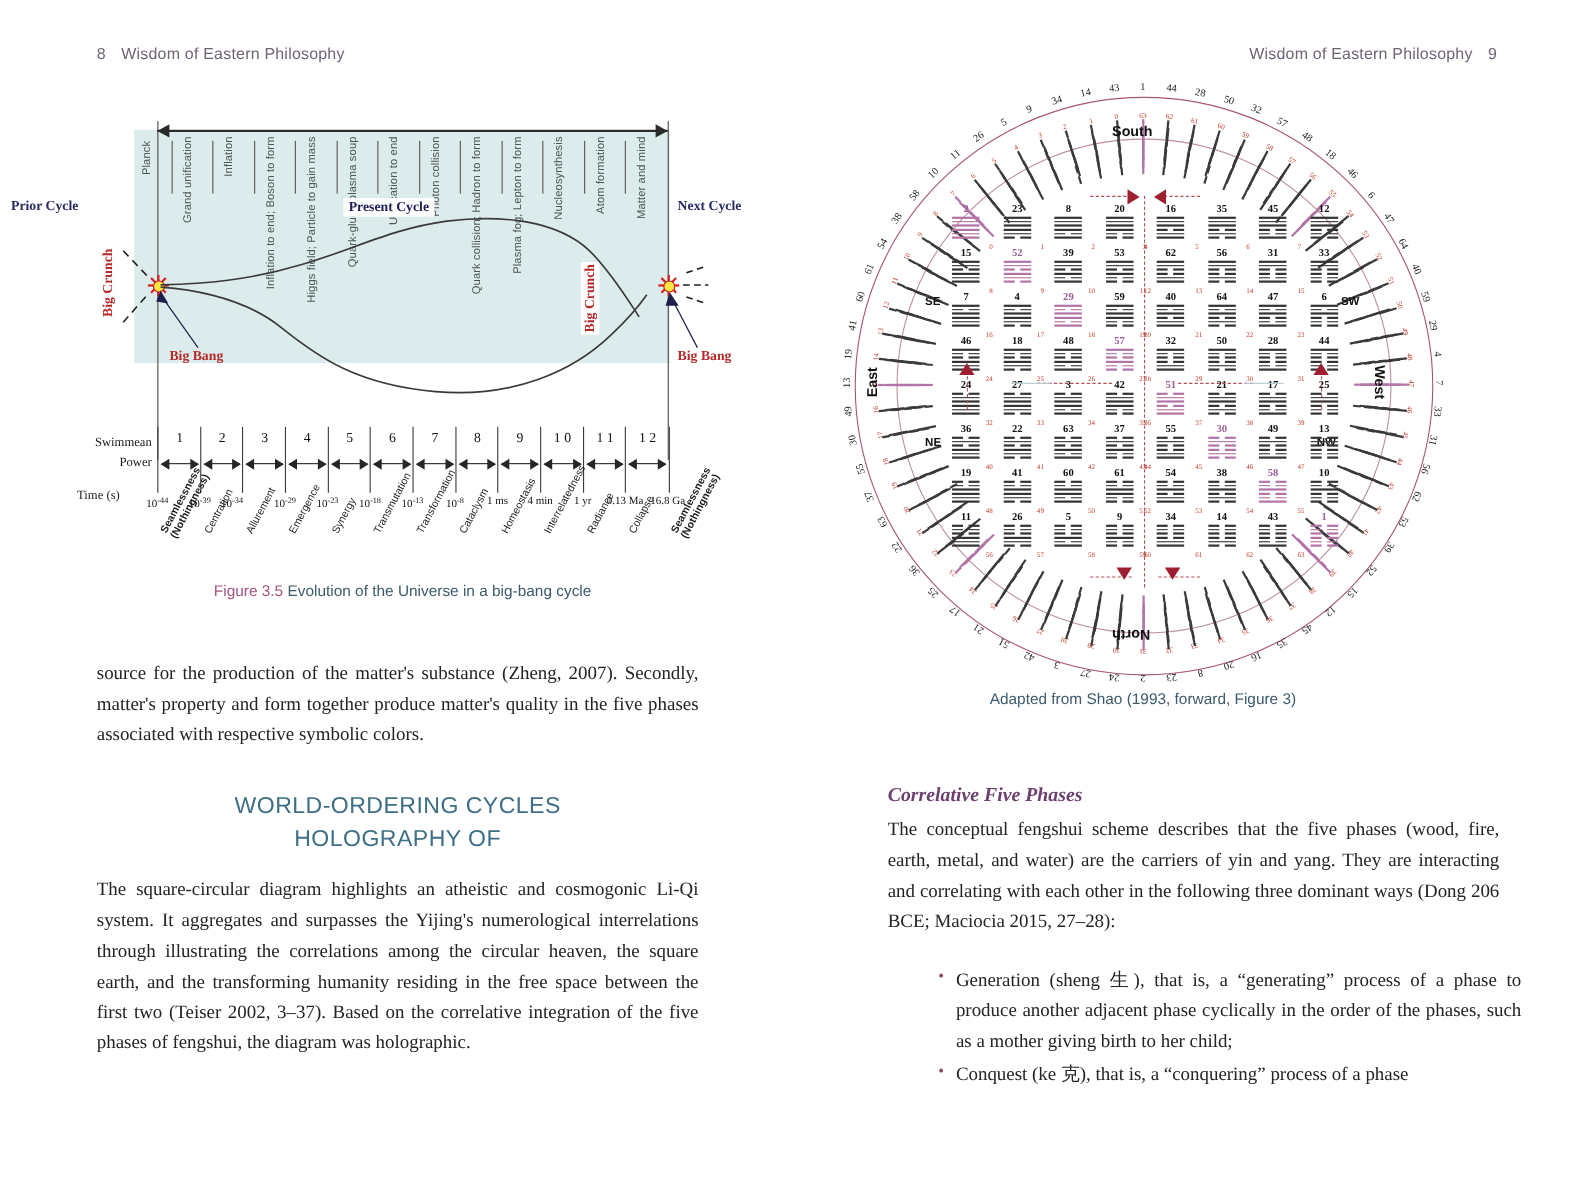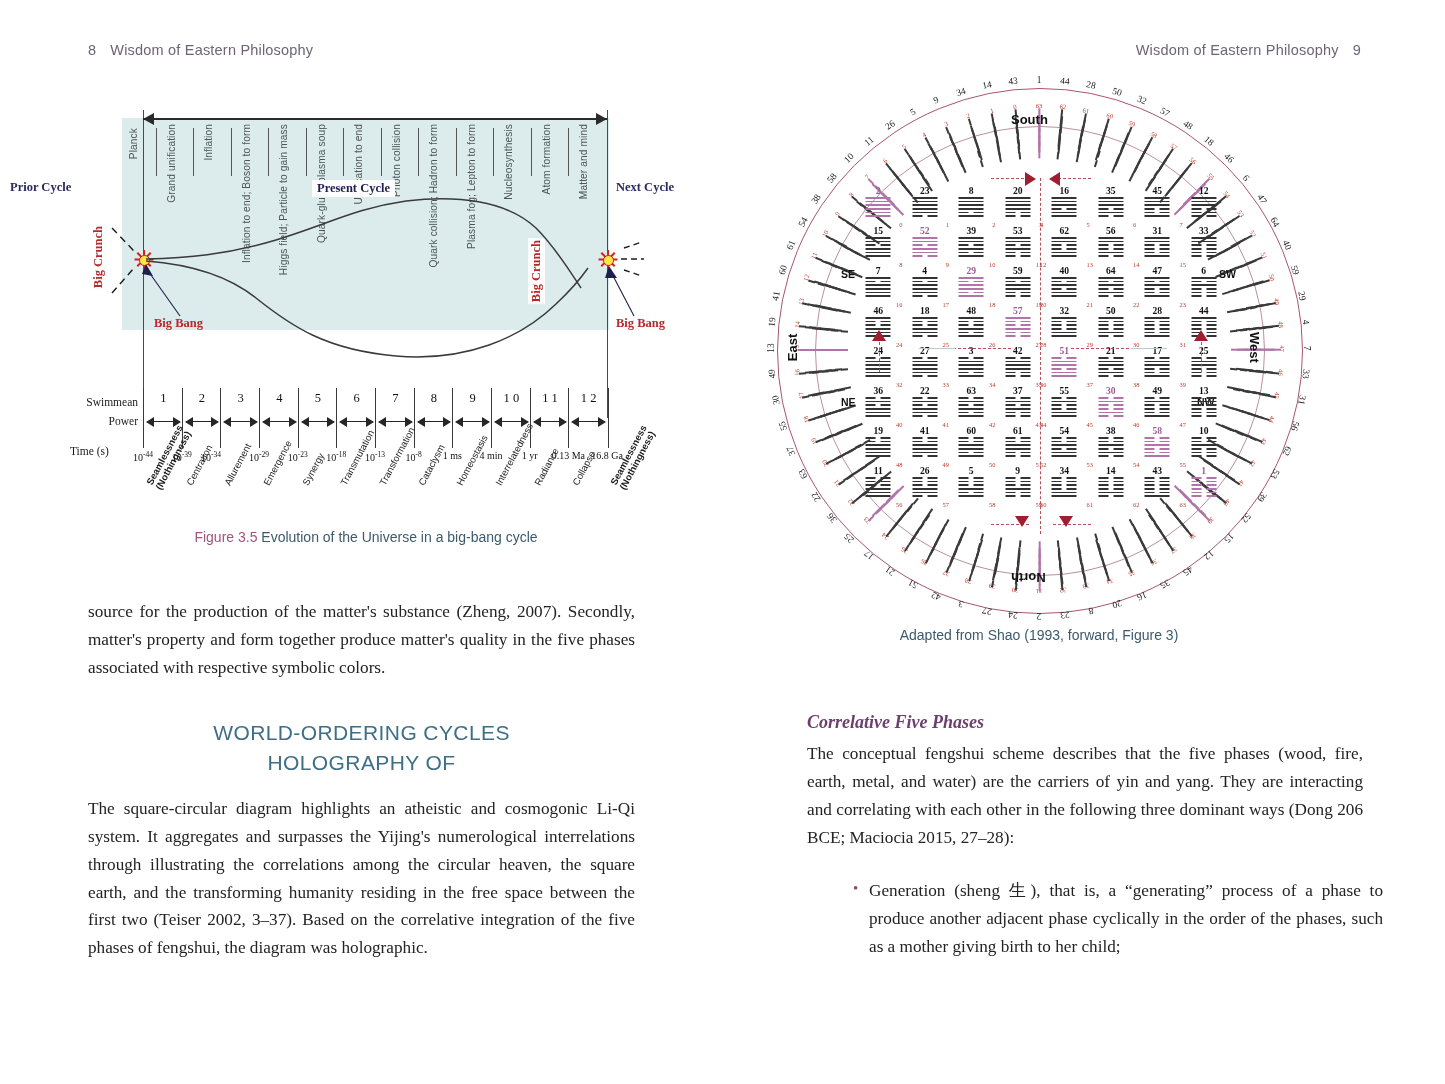--- a/index.html
+++ b/index.html
@@ -1739,14 +1739,15 @@
 
     <div class="figcap" style="left:30px;top:548px;width:500px;">
       <div>Adapted from Shao (1993, forward, Figure 3)</div>
     </div>
   </div>
 
   <div class="subttl" style="left:84px;top:712px;">Correlative Five Phases</div>
   <div class="body" style="left:84px;top:740px;width:556px;">The conceptual fengshui scheme describes that the five phases (wood, fire, earth, metal, and water) are the carriers of yin and yang. They are interacting and correlating with each other in the following three dominant ways (Dong 206 BCE; Maciocia 2015, 27–28):</div>
   <ul class="bul" style="left:108px;top:877px;width:530px;" id="bullets">
       <li>Generation (sheng 生), that is, a “generating” process of a phase to produce another adjacent phase cyclically in the order of the phases, such as a mother giving birth to her child;</li>
+      <li>Conquest (ke 克), that is, a “conquering” process of a phase</li>
     </ul>
 </div>
 
 </body></html>

